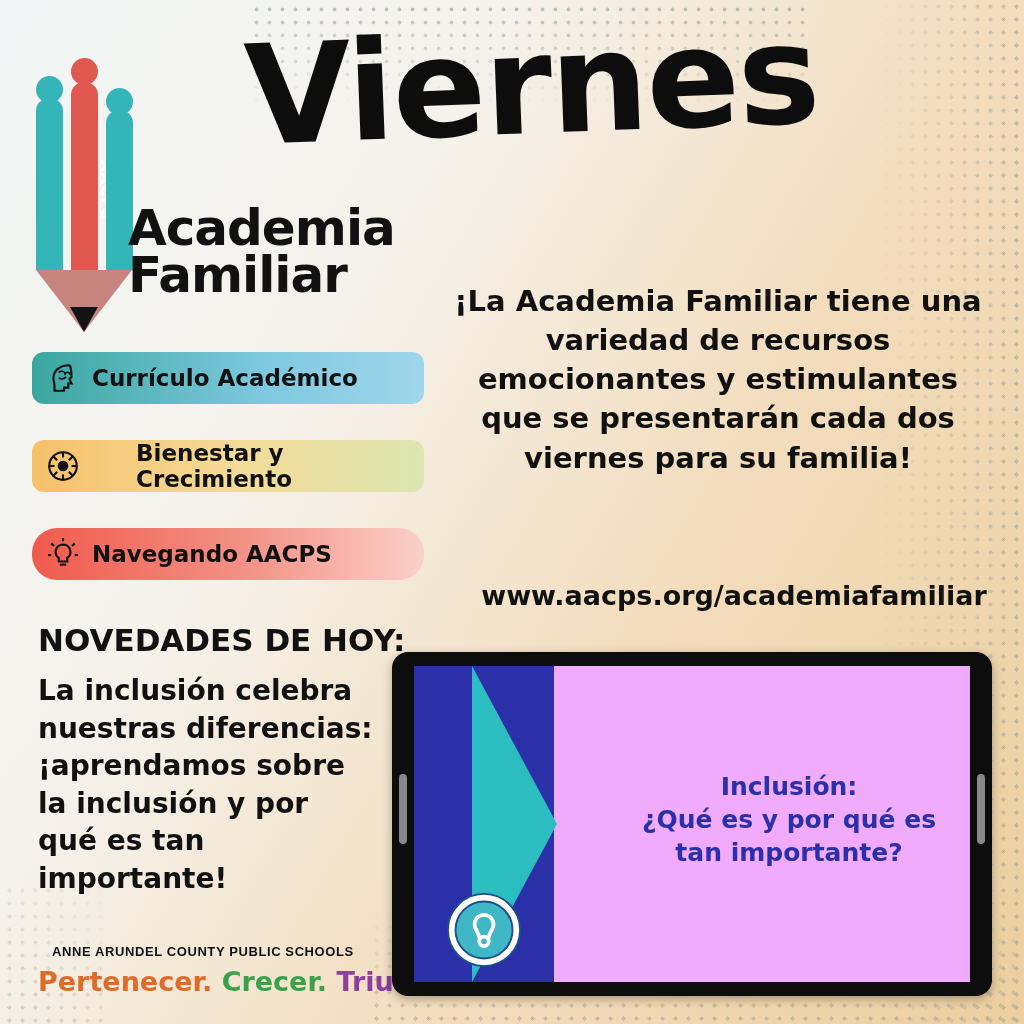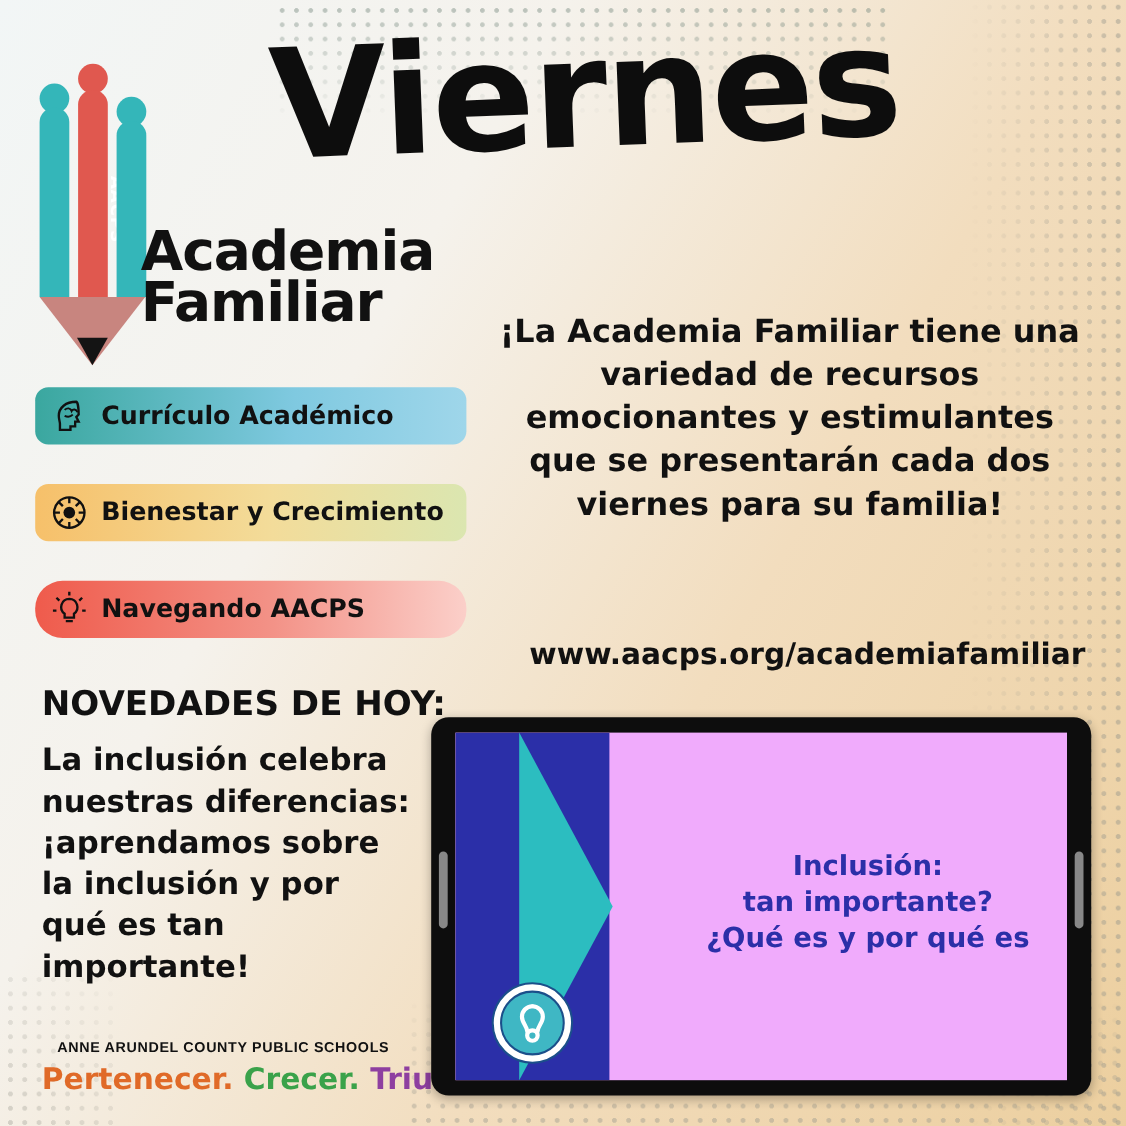--- a/index.html
+++ b/index.html
@@ -132,21 +132,21 @@
     left: 32px;
     width: 392px;
     height: 52px;
     border-radius: 12px;
     display: flex;
     align-items: center;
     padding-left: 14px;
     box-sizing: border-box;
   }
   .pill-1 { top: 352px; background: linear-gradient(90deg, #3aa79f 0%, #7fc9e0 60%, #9fd6ea 100%); }
-  .pill-2 { top: 440px; background: linear-gradient(90deg, #f6c06a 0%, #f3dc9a 55%, #dbe6b0 100%); }
+  .pill-2 { top: 440px; background: linear-gradient(90deg, #f6c06a 0%, #f3dc9a 55%, #dbe6b0 100%); gap: 44px; }
   .pill-3 { top: 528px; background: linear-gradient(90deg, #ef5b4c 0%, #f39287 55%, #fbcfc9 100%); border-radius: 25px; }
   .pill-label {
     font-size: 23px;
     font-weight: 700;
     color: #111;
     margin-left: 12px;
     font-family: "DejaVu Sans", sans-serif;
   }
   .pill-icon { width: 34px; height: 34px; flex: 0 0 34px; }
 
@@ -368,22 +368,22 @@
   </div>
 
   <div class="tablet">
     <div class="tablet-btn btn-left"></div>
     <div class="tablet-btn btn-right"></div>
     <div class="tablet-screen">
       <div class="navy"></div>
       <div class="wedge-notch"></div>
       <div class="slide-text">
         <div>Inclusión:</div>
+        <div>¿Qué es y por qué es</div>
         <div>tan importante?</div>
-        <div>¿Qué es y por qué es</div>
       </div>
       <svg class="seal" viewBox="0 0 80 80">
         <circle cx="40" cy="40" r="38" fill="#ffffff" stroke="#1b4f8a" stroke-width="2"></circle>
         <circle cx="40" cy="40" r="30" fill="#3fb7c4"></circle>
         <circle cx="40" cy="40" r="30" fill="none" stroke="#1b4f8a" stroke-width="2"></circle>
         <path d="M40 24c-6 0-10 5-10 10 0 6 5 9 5 14" fill="none" stroke="#ffffff" stroke-width="4" stroke-linecap="round"></path>
         <path d="M40 24c6 0 10 5 10 10 0 6-5 9-5 14" fill="none" stroke="#ffffff" stroke-width="4" stroke-linecap="round"></path>
         <circle cx="40" cy="52" r="5" fill="none" stroke="#ffffff" stroke-width="4"></circle>
       </svg>
     </div>

